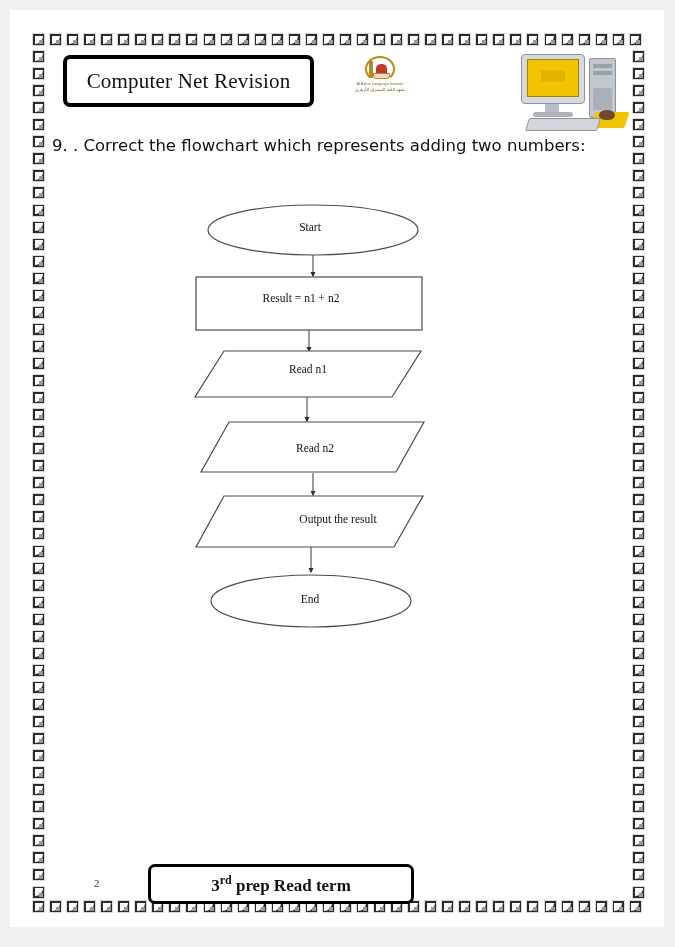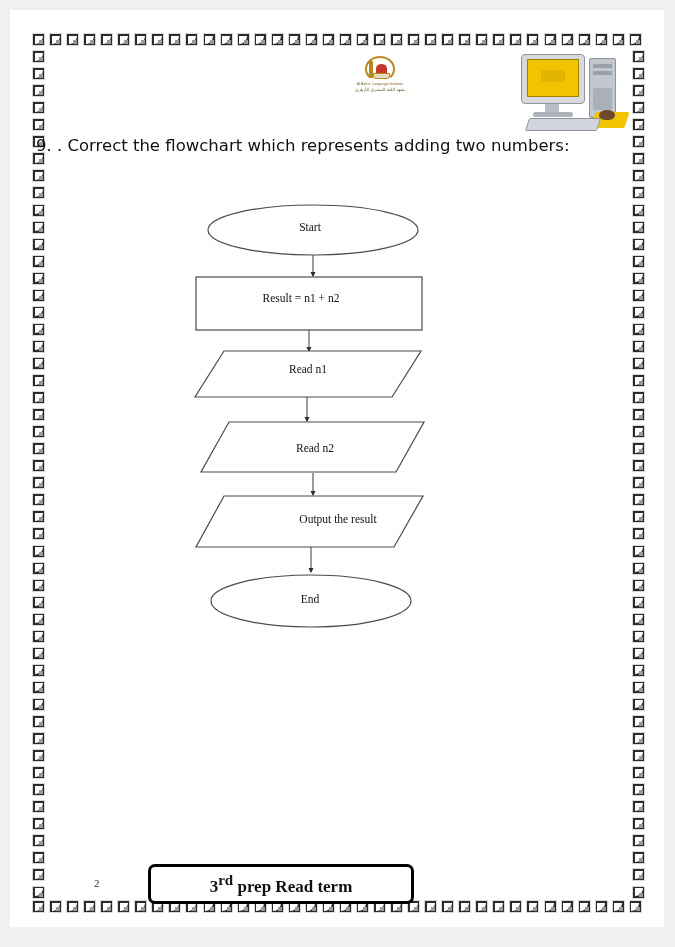--- a/index.html
+++ b/index.html
@@ -214,21 +214,21 @@
   .mouse {
     position: absolute; left: 88px; top: 60px;
     width: 16px; height: 10px;
     background: #6f4a2a;
     border-radius: 50% 50% 45% 45%;
   }
 
   
   .question {
     position: absolute;
-    left: 36px;
+    left: 52px;
     top: 136px;
     width: 580px;
     font-family: "DejaVu Sans", sans-serif;
     font-size: 16.5px;
     color: #111;
     white-space: nowrap;
   }
 
   
   #flow {
@@ -266,21 +266,21 @@
     align-items: center;
     justify-content: center;
   }
   .term-text {
     font-family: "Liberation Serif", serif;
     font-weight: bold;
     font-size: 17px;
     color: #111;
     white-space: nowrap;
   }
-  .term-text sup { font-size: 15px; }
+  .term-text sup { font-size: 12px; }
 </style>
 </head>
 <body>
 
 <div id="page">
 
   <div class="margin-strip margin-top"></div>
   <div class="margin-strip margin-bottom"></div>
   <div class="margin-strip margin-left"></div>
   <div class="margin-strip margin-right"></div>
@@ -453,20 +453,23 @@
       <div class="tile" style="left: 32px; top: 834.35px;"></div>
       <div class="tile" style="left: 632px; top: 834.35px;"></div>
       <div class="tile" style="left: 32px; top: 851.4px;"></div>
       <div class="tile" style="left: 632px; top: 851.4px;"></div>
       <div class="tile" style="left: 32px; top: 868.45px;"></div>
       <div class="tile" style="left: 632px; top: 868.45px;"></div>
       <div class="tile" style="left: 32px; top: 885.5px;"></div>
       <div class="tile" style="left: 632px; top: 885.5px;"></div>
     </div>
 
+  <div class="title-box">
+    <span class="title-text">Computer Net Revision</span>
+  </div>
 
   <div class="logo-wrap">
     <div class="logo-mark">
       <div class="logo-arc"></div>
       <div class="logo-minaret"></div>
       <div class="logo-dome"></div>
       <div class="logo-book"></div>
     </div>
     <div class="logo-line">Al Azhar Language Institute</div>
     <div class="logo-line ar">معهد اللغة المشرق الأزهري</div>

